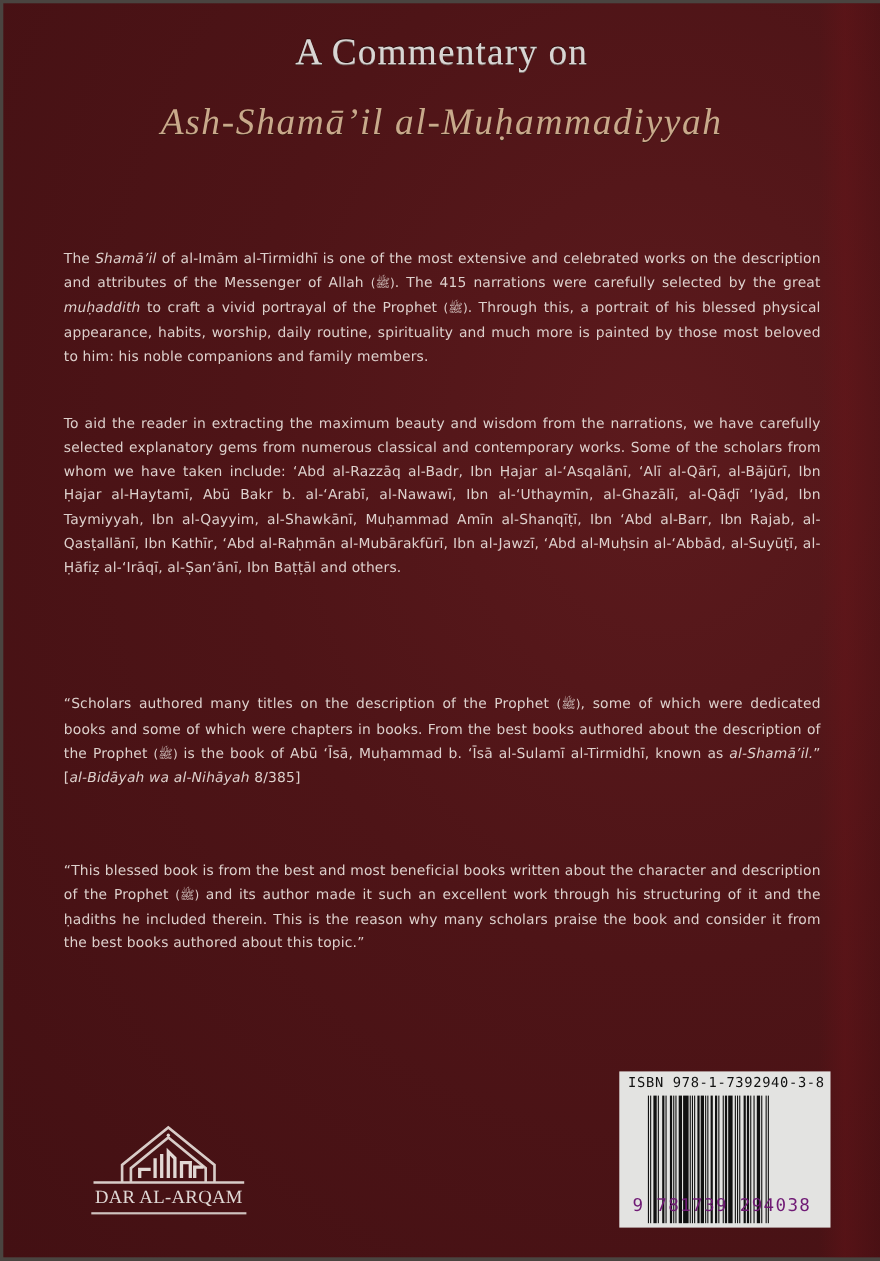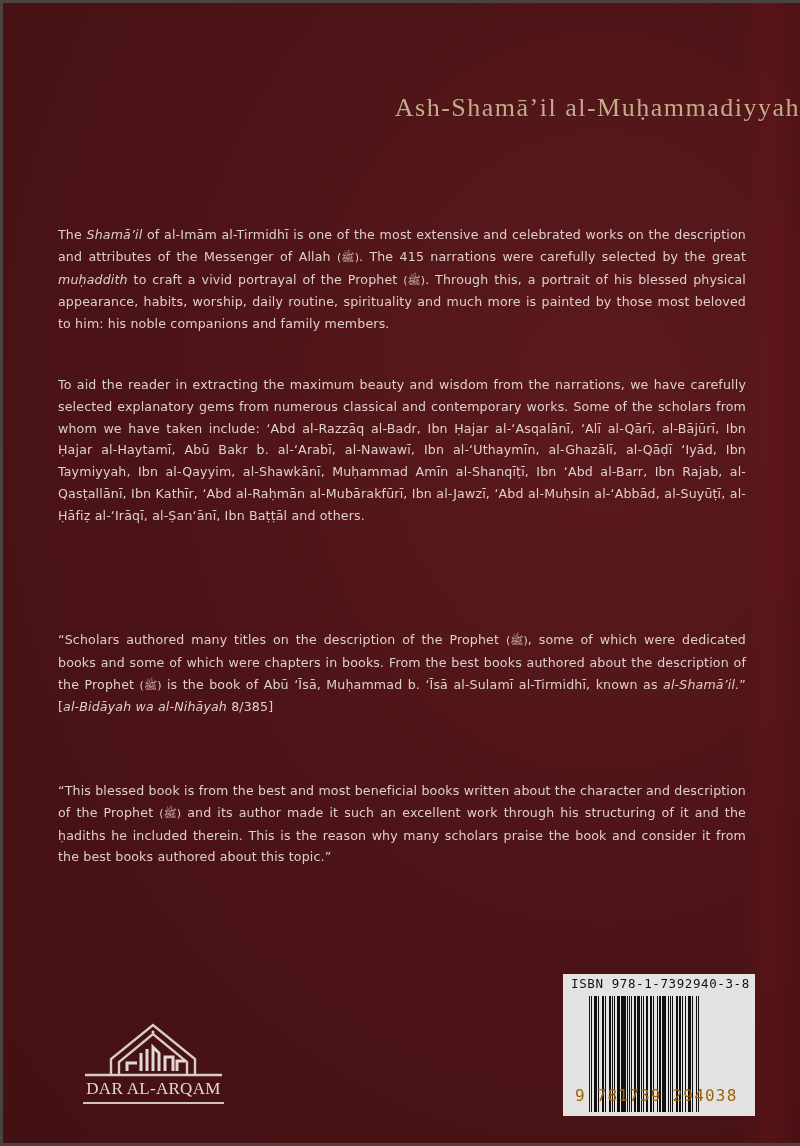--- a/index.html
+++ b/index.html
@@ -17,23 +17,24 @@
   .title-1 {
     position: absolute; left: 0; right: 0; top: 26px;
     text-align: center;
     font-family: "Liberation Serif", "DejaVu Serif", serif;
     font-size: 34px; letter-spacing: 1px;
     color: #d9d5d3;
     text-shadow: 0 1px 0 #7a6d6a, 0 -1px 0 #2a0a0b;
   }
   .title-2 {
     position: absolute; left: 0; right: 0; top: 90px;
-    text-align: right;
+    text-align: center;
     font-family: "Liberation Serif", "DejaVu Serif", serif;
-    font-size: 26px; letter-spacing: 1.5px;
+    font-style: italic;
+    font-size: 34px; letter-spacing: 1.5px;
     color: #c9a98b;
     text-shadow: 0 1px 0 #3a1a14;
   }
   .body-text {
     position: absolute; left: 55px; width: 688px;
     font-family: "DejaVu Sans", sans-serif;
     font-size: 12.6px; line-height: 21.8px;
     color: #ddd0cc;
     text-align: justify;
     letter-spacing: 0.15px;
@@ -59,21 +60,21 @@
     white-space: nowrap;
   }
   .bars {
     position: absolute; left: 26px; top: 22px; width: 146px; height: 116px;
     display: flex; align-items: stretch;
   }
   .bars span { display: block; height: 100%; }
   .ean-digits {
     position: absolute; left: 12px; top: 112px;
     font-family: "DejaVu Sans Mono", monospace;
-    font-size: 16px; color: #a16207; letter-spacing: 1.2px;
+    font-size: 16px; color: #701a75; letter-spacing: 1.2px;
     background: transparent; white-space: pre;
   }
 
   .logo {
     position: absolute; left: 78px; top: 1020px; width: 145px; height: 85px;
   }
   .logo-text {
     position: absolute; left: 0; right: 0; top: 56px;
     text-align: center;
     font-family: "Liberation Serif", "DejaVu Serif", serif;
@@ -83,20 +84,21 @@
   .logo-rule {
     position: absolute; left: 2px; right: 2px; top: 79px; height: 2px;
     background: #cfc2bf;
   }
 </style>
 </head>
 <body>
 
 <div class="cover">
 
+  <div class="title-1">A Commentary on</div>
   <div class="title-2">Ash-Shamā’il al-Muḥammadiyyah</div>
 
   <div class="body-text" id="p1">
     <p><span>The </span><i>Shamā’il</i><span> of al-Imām al-Tirmidhī is one of the most extensive and celebrated works on the description and attributes of the Messenger of Allah </span><span class="salawat">(ﷺ)</span><span>. The 415 narrations were carefully selected by the great </span><i>muḥaddith</i><span> to craft a vivid portrayal of the Prophet </span><span class="salawat">(ﷺ)</span><span>. Through this, a portrait of his blessed physical appearance, habits, worship, daily routine, spirituality and much more is painted by those most beloved to him: his noble companions and family members.</span></p>
   </div>
 
   <div class="body-text" id="p2">
     <p>To aid the reader in extracting the maximum beauty and wisdom from the narrations, we have carefully selected explanatory gems from numerous classical and contemporary works. Some of the scholars from whom we have taken include: ‘Abd al-Razzāq al-Badr, Ibn Ḥajar al-‘Asqalānī, ‘Alī al-Qārī, al-Bājūrī, Ibn Ḥajar al-Haytamī, Abū Bakr b. al-‘Arabī, al-Nawawī, Ibn al-‘Uthaymīn, al-Ghazālī, al-Qāḍī ‘Iyād, Ibn Taymiyyah, Ibn al-Qayyim, al-Shawkānī, Muḥammad Amīn al-Shanqīṭī, Ibn ‘Abd al-Barr, Ibn Rajab, al-Qasṭallānī, Ibn Kathīr, ‘Abd al-Raḥmān al-Mubārakfūrī, Ibn al-Jawzī, ‘Abd al-Muḥsin al-‘Abbād, al-Suyūṭī, al-Ḥāfiẓ al-‘Irāqī, al-Ṣan‘ānī, Ibn Baṭṭāl and others.</p>
   </div>
 

